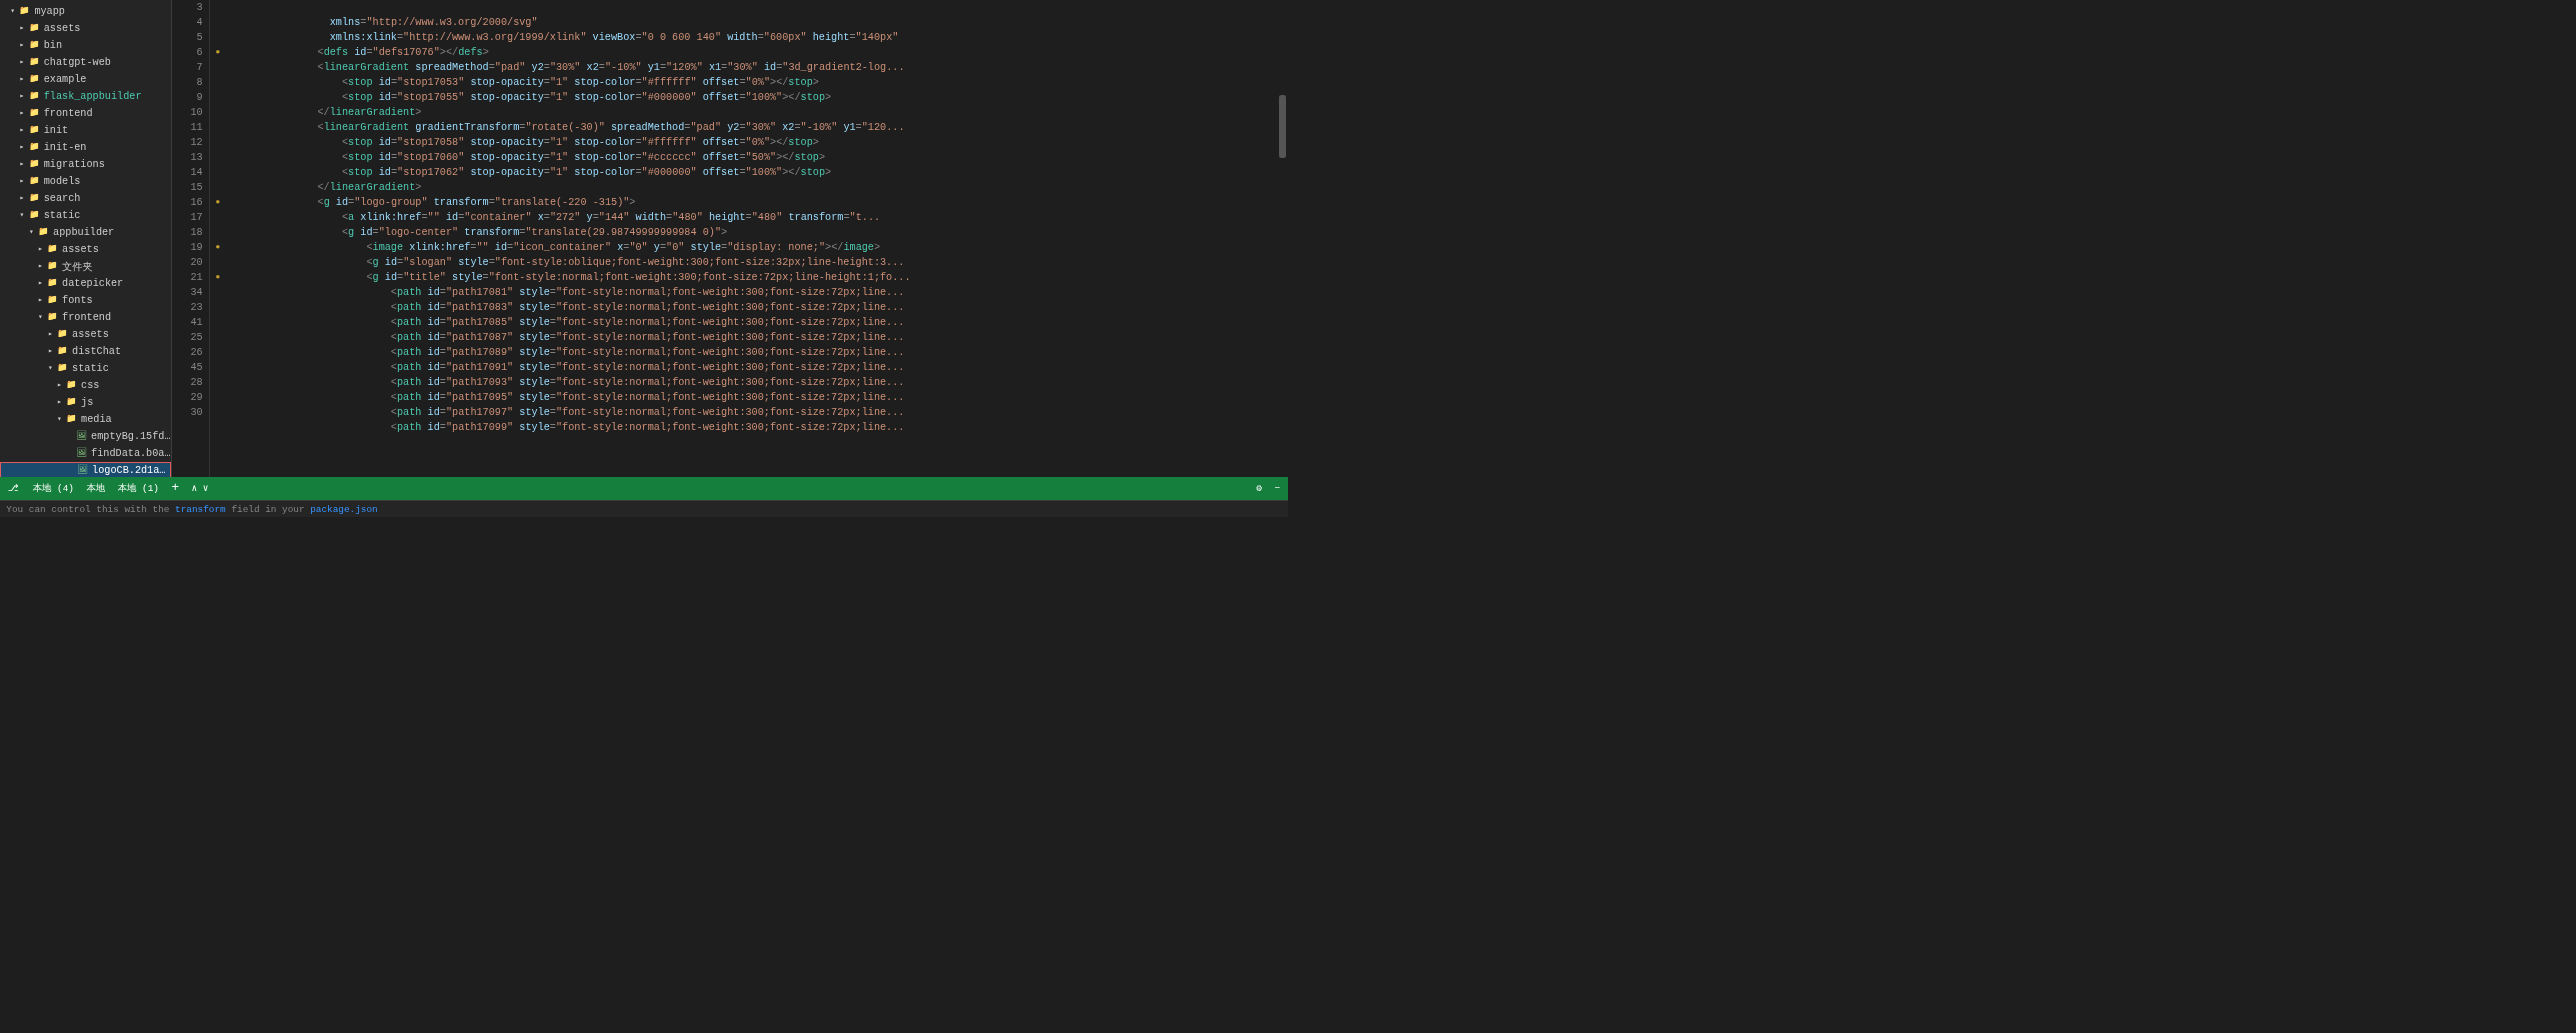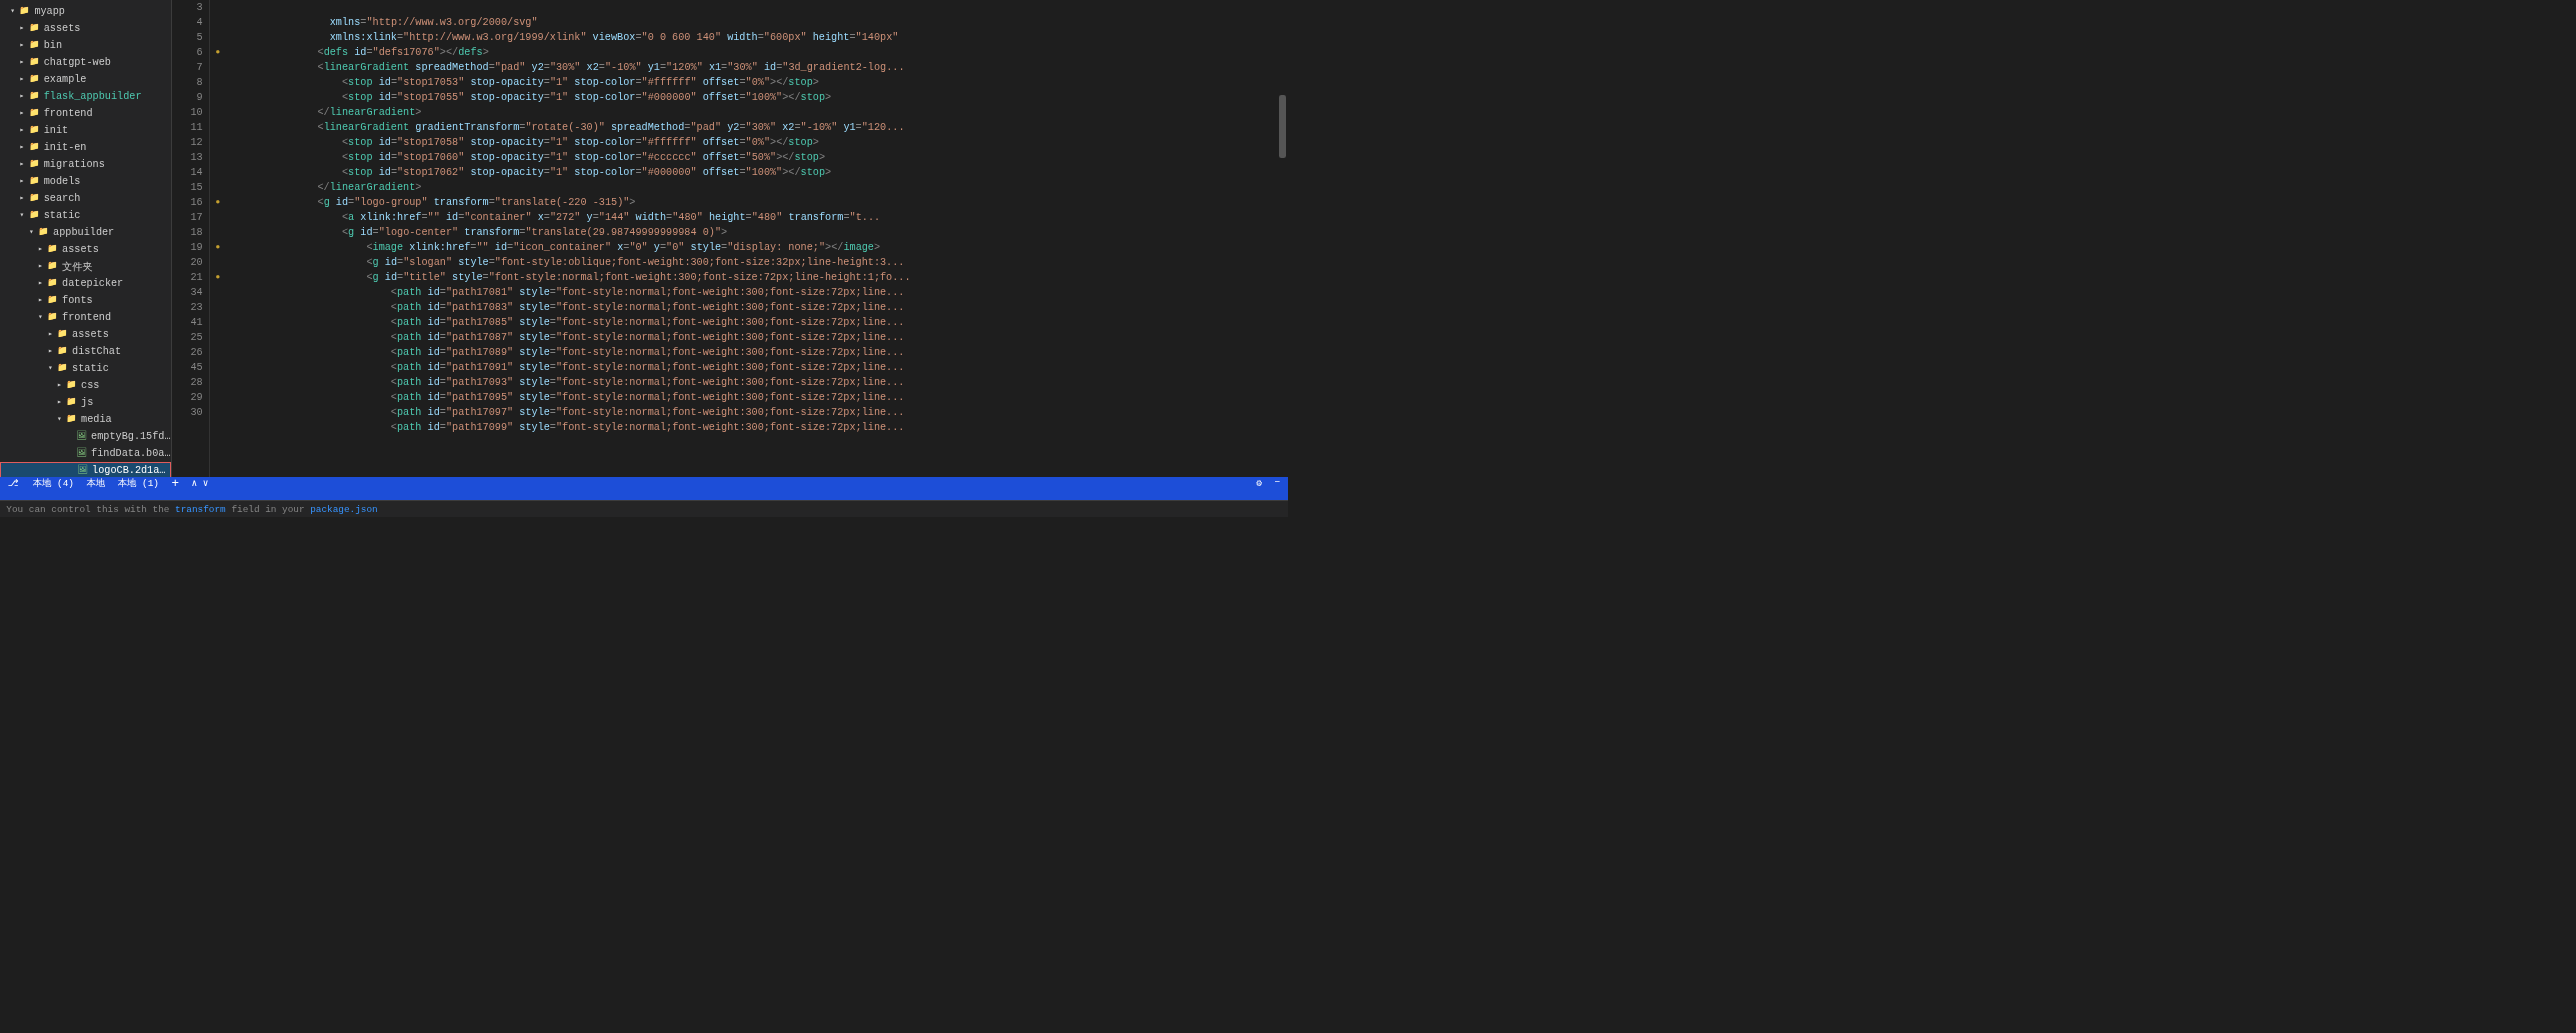--- a/index.html
+++ b/index.html
@@ -181,23 +181,23 @@
       font-size: 38px;
       font-weight: 300;
       color: #c070c0;
       letter-spacing: 1.6px;
       font-family: Arial, sans-serif;
     }
 
     
     .bottom-bar {
       height: 23.4px;
-      background: #1d4ed8;
-      display: flex;
-      align-items: flex-start;
+      background: #15803d;
+      display: flex;
+      align-items: center;
       padding: 0 7.8px;
       gap: 12.5px;
       font-size: 9.4px;
       color: #ffffff;
       flex-shrink: 0;
     }
 
     .branch-icon::before { content: '⎇'; margin-right: 1.6px; }
 
     .bottom-right {

